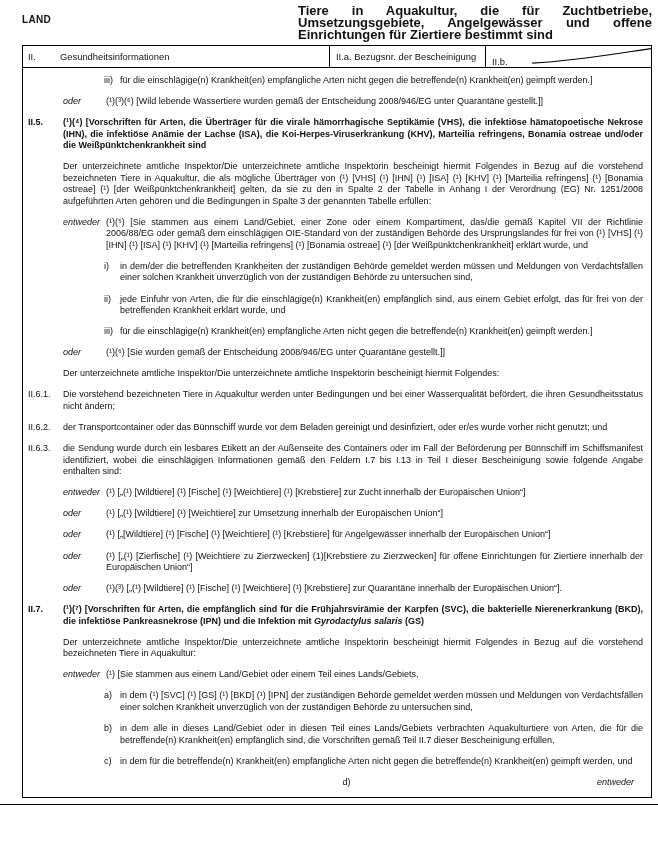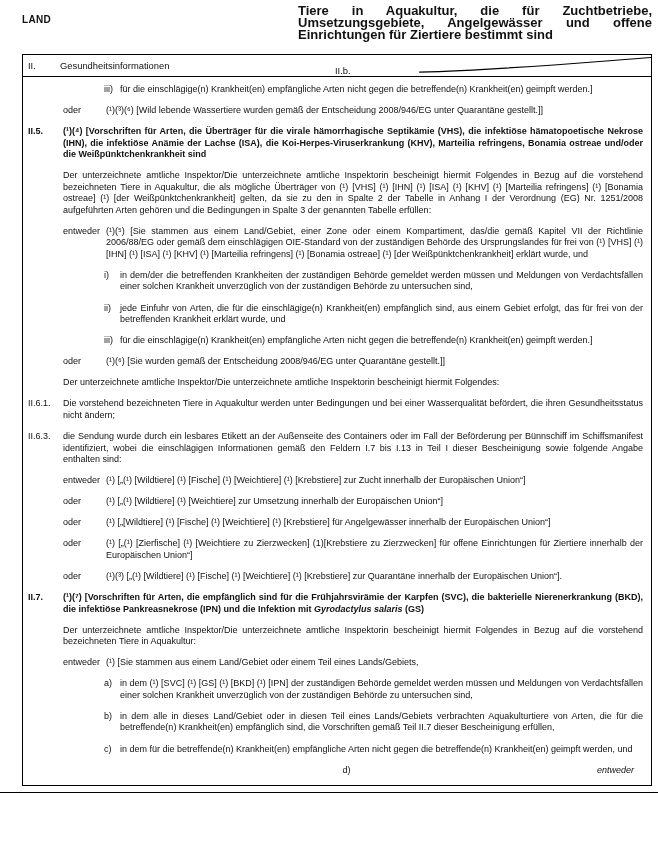--- a/index.html
+++ b/index.html
@@ -10,37 +10,37 @@
   }
   .sheet { position:relative; width:658px; height:864px; background:#fff; }
   .inner { margin:0 6px 0 22px; }
 
   
   .page-header { display:flex; justify-content:space-between; align-items:flex-start; padding-top:5px; }
   .land { font-weight:bold; font-size:10px; padding-top:9px; letter-spacing:.3px; }
   .doc-title { width:354px; font-weight:bold; font-size:13px; line-height:12px; text-align:justify; }
 
   
-  .cert-table { border:1.6px solid #000; margin-top:13px; }
+  .cert-table { border:1.6px solid #000; margin-top:4px; }
   .thead { display:flex; border-bottom:1.6px solid #000; height:21px; align-items:center; font-size:9.4px; }
   .th-c1 { flex:0 0 301px; display:flex; padding-left:5px; }
   .th-c1 .hnum { width:32px; }
   .th-c2 { flex:0 0 149px; align-self:stretch; display:flex; align-items:center;
            border-left:1.6px solid #000; border-right:1.6px solid #000; padding-left:6px; }
   .th-c3 { flex:1; align-self:stretch; position:relative; display:flex; align-items:flex-end; padding-left:6px; }
   .th-c3 svg { position:absolute; inset:0; width:100%; height:100%; }
 
   
   .tbody { padding:7px 8px 9px 5px; font-size:9px; line-height:11.5px; }
   .row { display:flex; margin-top:9.6px; }
   .row:first-child { margin-top:0; }
   .row.bold { font-weight:bold; }
   .num  { flex:0 0 35px; }
   .content { flex:1; display:flex; min-width:0;justify-content:space-between; }
-  .alt-marker { flex:0 0 43px; }
+  .alt-marker { flex:0 0 43px; font-style:italic; }
   .sub-spacer { flex:0 0 41px; }
   .sub-marker { flex:0 0 16px; }
   .d-alt { flex:0 0 46px; font-style:italic; }
   .text { flex:1; text-align:justify; }
   .it { font-style:italic; }
 
   
   .bottom-rule { margin:6px -6px 0 -22px; border-top:1.6px solid #000; height:0; }
 </style>
 </head>
@@ -53,20 +53,23 @@
       <div class="land">LAND</div>
       <div class="doc-title">Tiere in Aquakultur, die für Zuchtbetriebe, Umsetzungsgebiete, Angelgewässer und offene Einrichtungen für Ziertiere bestimmt sind</div>
     </div>
 
     <div class="cert-table">
       <div class="thead">
         <div class="th-c1">
           <span class="hnum">II.</span>
           <span>Gesundheitsinformationen</span>
         </div>
+        <div class="th-c2">
+          <span>II.a. Bezugsnr. der Bescheinigung</span>
+        </div>
         <div class="th-c3">
           <span style="position:relative;z-index:1;">II.b.</span>
           <svg viewBox="0 0 100 100" preserveAspectRatio="none">
             <path d="M 28 82 C 55 70, 80 35, 100 12" stroke="#000" stroke-width="3" fill="none" vector-effect="non-scaling-stroke" style="stroke-width:1.2px;"></path>
           </svg>
         </div>
       </div>
       <div class="tbody" id="body-rows">
           <div class="row">
             <span class="num"></span>
@@ -139,20 +142,26 @@
               <div class="text">Der unterzeichnete amtliche Inspektor/Die unterzeichnete amtliche Inspektorin bescheinigt hiermit Folgendes:</div>
             </div>
           </div>
           <div class="row">
             <span class="num">II.6.1.</span>
             <div class="content">
               <div class="text">Die vorstehend bezeichneten Tiere in Aquakultur werden unter Bedingungen und bei einer Wasserqualität befördert, die ihren Gesundheitsstatus nicht ändern;</div>
             </div>
           </div>
           <div class="row">
+            <span class="num">II.6.2.</span>
+            <div class="content">
+              <div class="text">der Transportcontainer oder das Bünnschiff wurde vor dem Beladen gereinigt und desinfiziert, oder er/es wurde vorher nicht genutzt; und</div>
+            </div>
+          </div>
+          <div class="row">
             <span class="num">II.6.3.</span>
             <div class="content">
               <div class="text">die Sendung wurde durch ein lesbares Etikett an der Außenseite des Containers oder im Fall der Beförderung per Bünnschiff im Schiffsmanifest identifiziert, wobei die einschlägigen Informationen gemäß den Feldern I.7 bis I.13 in Teil I dieser Bescheinigung sowie folgende Angabe enthalten sind:</div>
             </div>
           </div>
           <div class="row">
             <span class="num"></span>
             <div class="content">
               <span class="alt-marker">entweder</span>
               <div class="text">(¹) [„(¹) [Wildtiere] (¹) [Fische] (¹) [Weichtiere] (¹) [Krebstiere] zur Zucht innerhalb der Europäischen Union“]</div>

